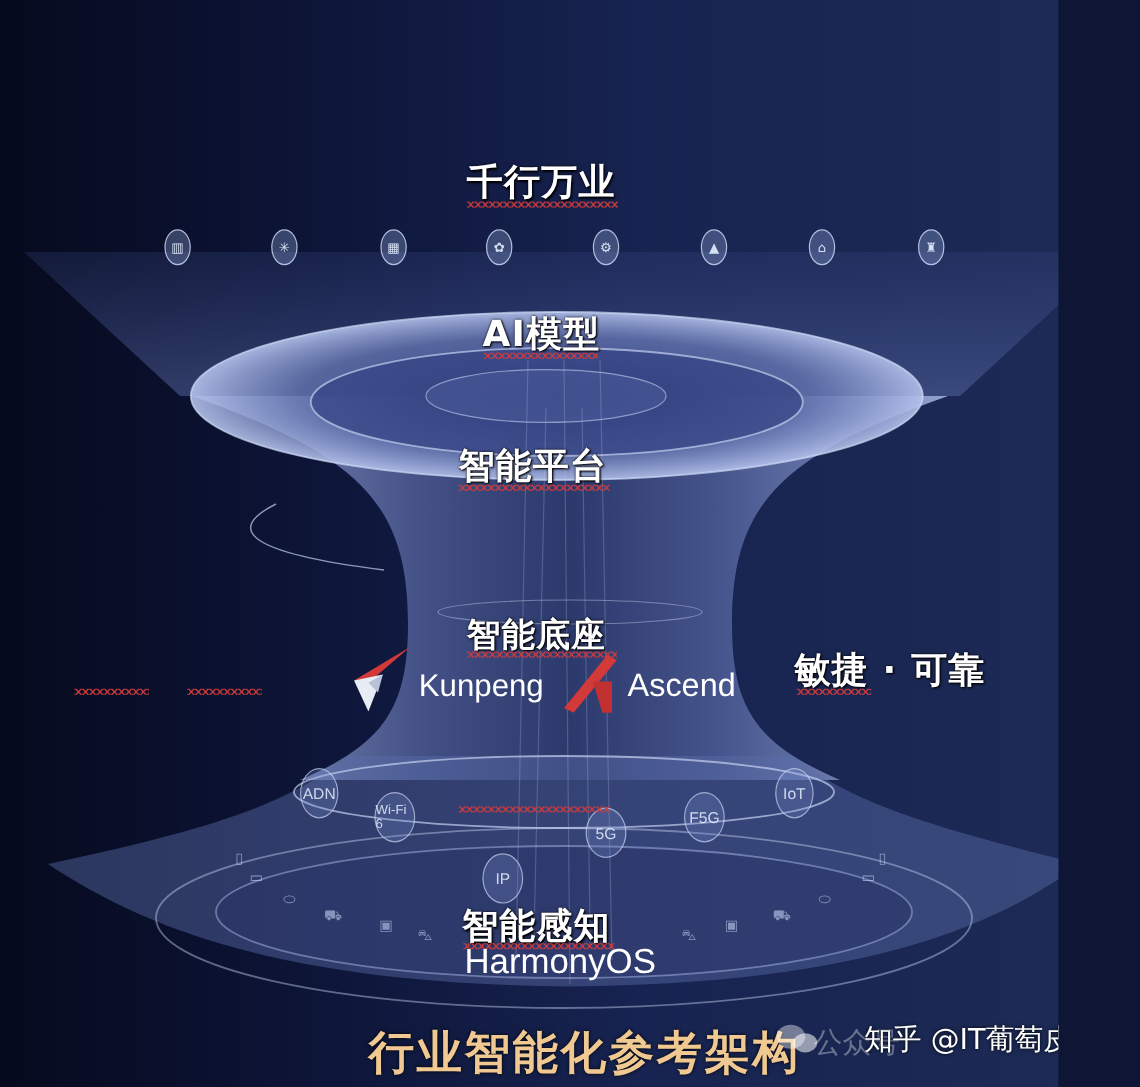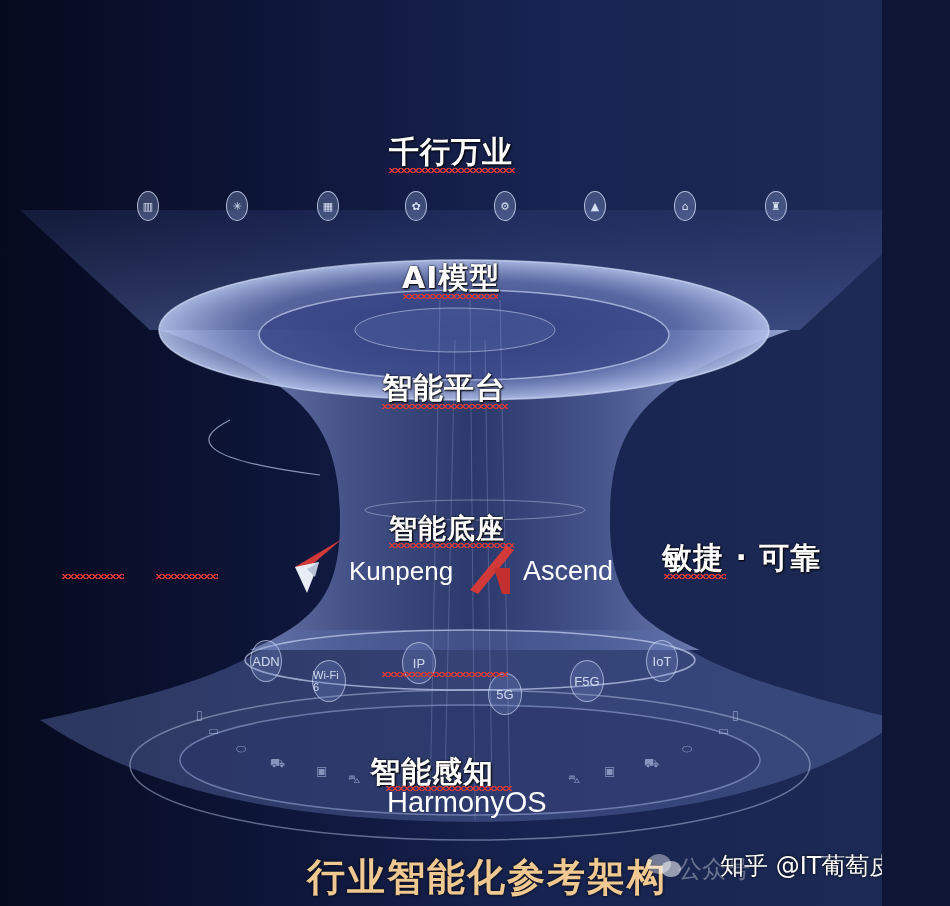--- a/index.html
+++ b/index.html
@@ -116,41 +116,41 @@
   <div class="brand" style="left:349px; top:556px;">Kunpeng</div>
 
   <svg style="position:absolute; left:466px; top:544px;" width="52" height="52" viewBox="0 0 52 52">
     <polygon points="40,2 48,6 12,50 4,46" fill="#d23a3a"></polygon>
     <polygon points="28,24 44,24 44,50 36,50" fill="#c23030"></polygon>
   </svg>
   <div class="brand" style="left:523px; top:556px; font-size:27px;text-align:right;">Ascend</div>
 
   <div class="node" style="left:250px; top:640px; width:30px; height:40px;">ADN</div>
   <div class="node" style="left:312px; top:660px; width:32px; height:40px; font-size:11px;">Wi-Fi 6</div>
-  <div class="node" style="left:402px; top:642px; width:32px; height:40px;">IP</div>
+  <div class="node" style="left:402px; top:711px; width:32px; height:40px;">IP</div>
   <div class="node" style="left:488px; top:673px; width:32px; height:40px;text-align:right;">5G</div>
   <div class="node" style="left:570px; top:660px; width:32px; height:40px;">F5G</div>
   <div class="node" style="left:646px; top:640px; width:30px; height:40px;">IoT</div>
 
   <div class="squiggle" style="left:382px; top:672px; width:126px;"></div>
 
   <div class="dev" style="left:196px; top:708px;">▯</div>
   <div class="dev" style="left:208px; top:724px;">▭</div>
   <div class="dev" style="left:236px; top:742px;">⬭</div>
   <div class="dev" style="left:270px; top:756px;">⛟</div>
   <div class="dev" style="left:316px; top:764px;">▣</div>
   <div class="dev" style="left:348px; top:772px;">⛍</div>
   <div class="dev" style="left:568px; top:772px;">⛍</div>
   <div class="dev" style="left:604px; top:764px;">▣</div>
   <div class="dev" style="left:644px; top:756px;">⛟</div>
   <div class="dev" style="left:682px; top:742px;">⬭</div>
   <div class="dev" style="left:718px; top:724px;">▭</div>
   <div class="dev" style="left:732px; top:708px;">▯</div>
 
-  <div class="label cn" style="left:370px; top:752px;">智能感知</div>
+  <div class="label cn" style="left:385px; top:752px;">智能感知</div>
   <div class="squiggle" style="left:386px; top:786px; width:126px;"></div>
   <div class="brand" style="left:387px; top:786px; font-size:29px;">HarmonyOS</div>
 
   <div class="footer-title">行业智能化参考架构</div>
 
   <svg class="wechat" viewBox="0 0 40 28">
     <ellipse cx="15" cy="12" rx="12" ry="10" fill="rgba(255,255,255,0.4)"></ellipse>
     <ellipse cx="27" cy="17" rx="10" ry="8" fill="rgba(255,255,255,0.55)"></ellipse>
   </svg>
   <div class="wm-faint">公众号</div>

